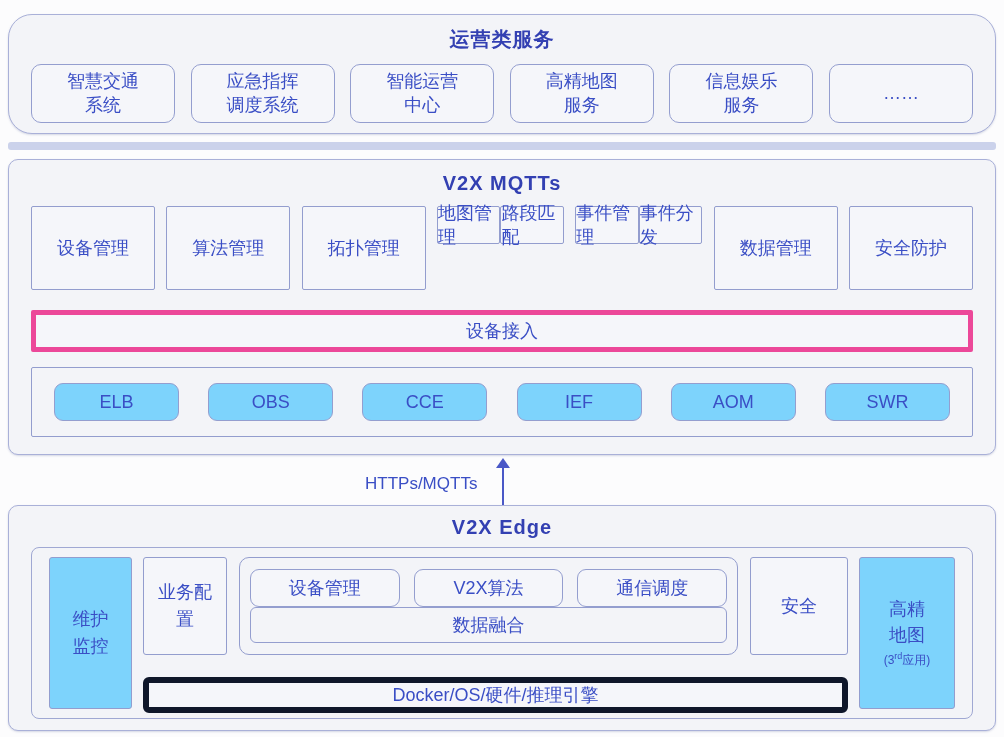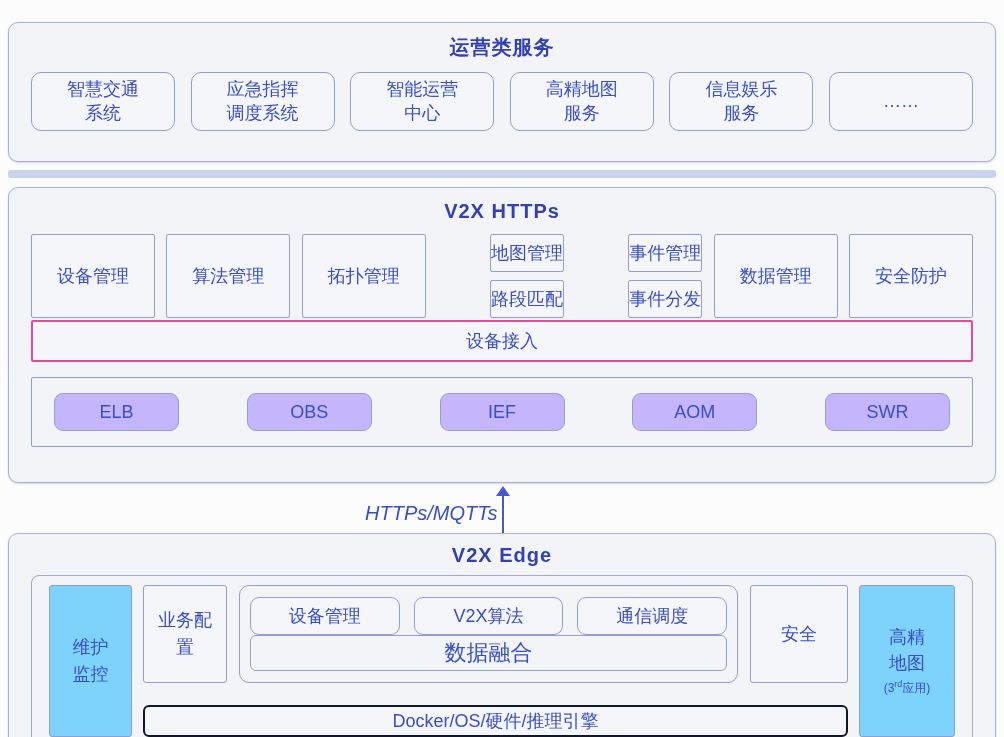--- a/index.html
+++ b/index.html
@@ -20,21 +20,21 @@
   }
   .panel-title {
     text-align: center;
     font-size: 20px;
     font-weight: bold;
     color: #3340b2;
     letter-spacing: 1px;
   }
 
   
-  .ops-panel { margin-top: 22px; height: 140px; }
+  .ops-panel { margin-top: 14px; height: 120px; border-radius: 24px; }
   .ops-panel .panel-title { padding-top: 11px; }
   .ops-row {
     display: flex;
     justify-content: space-between;
     padding: 11px 22px 12px;
   }
   .ops-box {
     width: 144px; height: 59px;
     border: 1.5px solid #949ecf;
     border-radius: 10px;
@@ -67,65 +67,64 @@
   .module-box {
     width: 124px;
     border: 1px solid #939dce;
     border-radius: 2px;
     background: #f5f6fa;
     display: flex; align-items: center; justify-content: center;
     font-size: 18px;
   }
   .module-stack {
     width: 127px;
-    display: flex; flex-direction: column; justify-content: space-between; align-items: flex-end;
+    display: flex; flex-direction: row; justify-content: space-between;
   }
   .stack-box {
     height: 38px;
     border: 1px solid #939dce;
     border-radius: 2px;
     background: #f5f6fa;
     display: flex; align-items: center; justify-content: center;
     font-size: 18px;
   }
   .access-bar {
-    margin: 2px 22px 0;
+    margin: 20px 22px 0;
     height: 42px;
-    border: 2px solid #ec4899;
+    border: 5px solid #ec4899;
     border-radius: 2px;
     background: #f5f6fa;
     display: flex; align-items: center; justify-content: center;
     font-size: 18px;
   }
   .services-row {
     margin: 15px 22px 0;
     height: 70px;
     border: 1px solid #939dce;
     border-radius: 2px;
     display: flex; align-items: center; justify-content: space-between;
     padding: 0 22px;
   }
   .service-chip {
     width: 125px; height: 38px;
     border: 1.5px solid #949ecf;
     border-radius: 9px;
-    background: #c4b5fd;
+    background: #7dd3fc;
     display: flex; align-items: center; justify-content: center;
     font-size: 18px;
   }
 
   
   .connector { position: relative; height: 50px; }
   .conn-label {
     position: absolute;
     left: 365px; top: 19px;
     width: 125px;
-    font-size: 20px;
+    font-size: 17px;
     color: #3a4ec5;
-    font-style: italic;
   }
   .arrow-line {
     position: absolute;
     left: 502px; top: 12px;
     width: 2px; height: 38px;
     background: #4a58c7;
   }
   .arrow-head {
     position: absolute;
     left: 496px; top: 3px;
@@ -184,25 +183,25 @@
     border-radius: 9px;
     background: #f5f6fa;
     display: flex; align-items: center; justify-content: center;
     font-size: 18px;
   }
   .fusion-bar {
     height: 36px;
     border: 1px solid #949ecf;
     border-radius: 6px;
     display: flex; align-items: center; justify-content: center;
-    font-size: 22px;
+    font-size: 18px;
   }
   .platform-bar {
     height: 48px;
-    border: 2px solid #0f172a;
+    border: 6px solid #0f172a;
     border-radius: 6px;
     background: #f5f6fa;
     display: flex; align-items: center; justify-content: center;
     font-size: 18px;
   }
   .hd-map-box { width: 96px; line-height: 1.4; }
   .hd-note { font-size: 12px; margin-top: 2px; white-space: nowrap; }
   .hd-note sup { font-size: 9px; }
 </style>
 </head>
@@ -223,40 +222,41 @@
 服务</div>
       <div class="ops-box">信息娱乐
 服务</div>
       <div class="ops-box">……</div>
     </div>
   </section>
 
   <div class="divider"></div>
 
   <section class="panel server-panel">
-    <div class="panel-title">V2X HTTPs</div>
+    <div class="panel-title">V2X MQTTs</div>
     <div class="modules-row">
       <div class="module-box">设备管理</div>
       <div class="module-box">算法管理</div>
       <div class="module-box">拓扑管理</div>
       <div class="module-stack">
         <div class="stack-box">地图管理</div>
         <div class="stack-box">路段匹配</div>
       </div>
       <div class="module-stack">
         <div class="stack-box">事件管理</div>
         <div class="stack-box">事件分发</div>
       </div>
       <div class="module-box">数据管理</div>
       <div class="module-box">安全防护</div>
     </div>
     <div class="access-bar">设备接入</div>
     <div class="services-row">
       <div class="service-chip">ELB</div>
       <div class="service-chip">OBS</div>
+      <div class="service-chip">CCE</div>
       <div class="service-chip">IEF</div>
       <div class="service-chip">AOM</div>
       <div class="service-chip">SWR</div>
     </div>
   </section>
 
   <div class="connector">
     <span class="conn-label">HTTPs/MQTTs</span>
     <span class="arrow-head"></span>
     <span class="arrow-line"></span>

